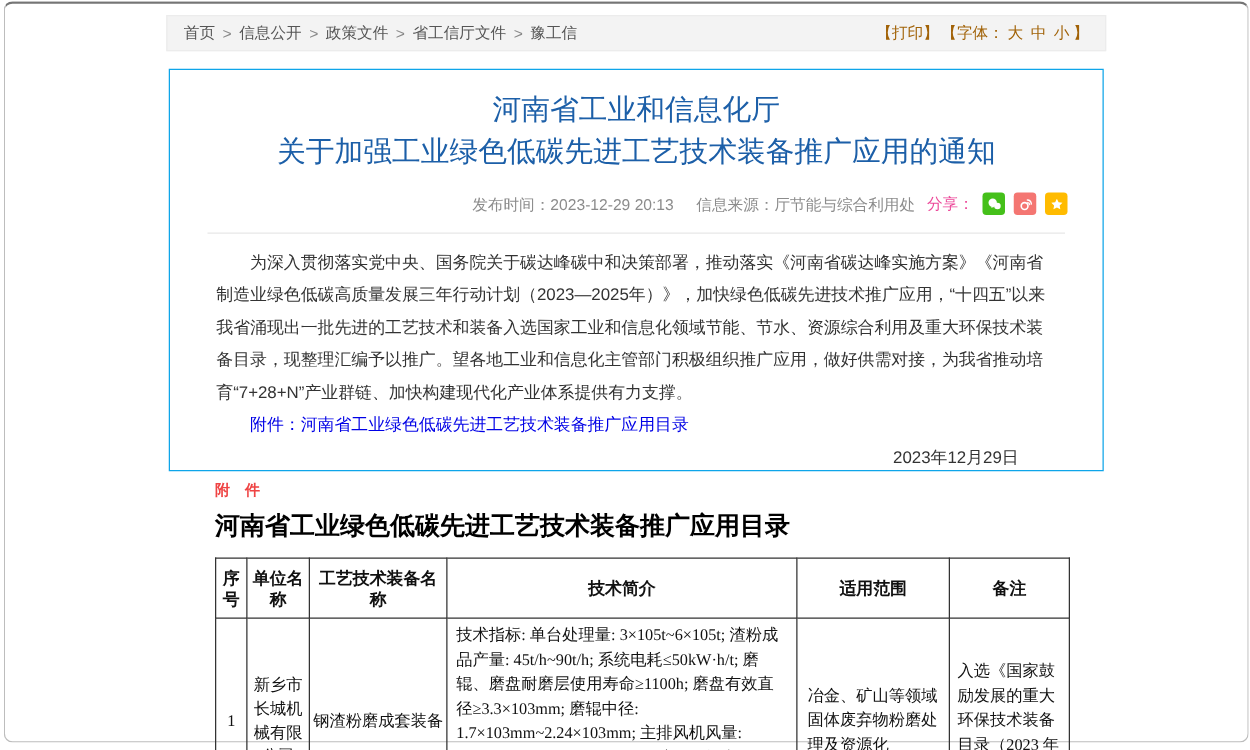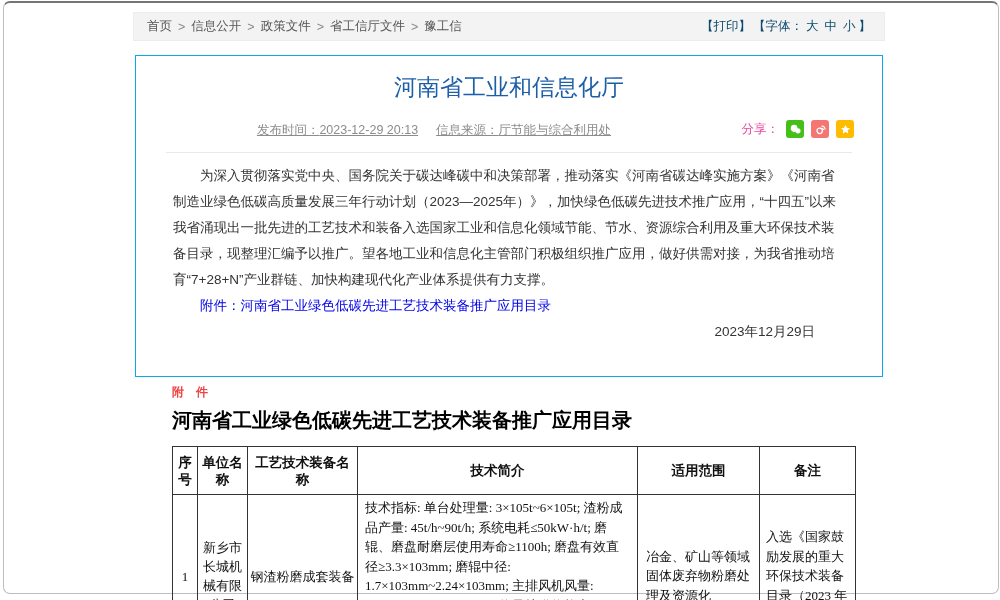--- a/index.html
+++ b/index.html
@@ -10,32 +10,32 @@
   .viewport-frame { position:absolute; top:1px; left:3px; right:1px; bottom:6px;
     border:1px solid #bdbdbd; border-top:2px solid #757575; border-radius:7px;
     pointer-events:none; z-index:0; }
 
   .breadcrumb-bar { position:absolute; left:133px; top:12px; width:752px; height:29px;
     background:#f3f3f3; border:1px solid #ececec; display:flex; align-items:center;
     padding:0 13px; font-size:12.5px; color:#555; z-index:2; }
   .breadcrumb-bar .crumbs { display:flex; align-items:center; gap:6px; }
   .breadcrumb-bar .crumb { cursor:pointer; }
   .breadcrumb-bar .sep { color:#888; }
-  .breadcrumb-bar .toolbar { margin-left:auto; display:flex; align-items:flex-start; color:#0c4a6e; }
+  .breadcrumb-bar .toolbar { margin-left:auto; display:flex; align-items:flex-start; color:#a16207; }
   .toolbar .fsize { margin:0 3px; cursor:pointer; }
   .toolbar .print { cursor:pointer; margin-right:2px; }
 
   .content-box { position:absolute; left:135px; top:55px; width:748px; height:322px;
     background:#fff; border:1px solid #0ea5e9; z-index:1; }
   .doc-title { text-align:center; color:#1c5fa8; font-size:23px; font-weight:500;
     line-height:30px; margin-top:16px; }
   .doc-title.second { margin-top:4px; }
 
   .meta-row { position:relative; margin-top:20px; height:18px; font-size:12.5px;
-    color:#8c8c8c; text-align:center; padding-right:150px;text-decoration:underline; }
+    color:#8c8c8c; text-align:right; padding-right:150px; }
   .meta-row .gap { display:inline-block; width:18px; }
   .share-group { position:absolute; right:28px; top:-2px; display:flex; align-items:center; gap:7px; }
   .share-label { color:#ec4899; font-size:12.5px; }
   .share-btn { width:18px; height:18px; border-radius:3px; display:flex; align-items:center;
     justify-content:center; cursor:pointer; }
   .share-btn.wechat { background:#45c01a; }
   .share-btn.weibo  { background:#f47672; }
   .share-btn.star   { background:#ffbb00; }
   .share-btn svg { display:block; }
 
@@ -90,20 +90,21 @@
     <span>【字体：</span>
     <span class="fsize">大</span>
     <span class="fsize">中</span>
     <span class="fsize">小</span>
     <span>】</span>
   </div>
 </div>
 
 <div class="content-box">
   <div class="doc-title">河南省工业和信息化厅</div>
+  <div class="doc-title second">关于加强工业绿色低碳先进工艺技术装备推广应用的通知</div>
 
   <div class="meta-row">
     <span>发布时间：</span><span>2023-12-29 20:13</span><span class="gap"></span><span>信息来源：</span><span>厅节能与综合利用处</span>
     <div class="share-group">
       <span class="share-label">分享：</span>
       <span class="share-btn wechat">
         <svg width="13" height="13" viewBox="0 0 24 24">
           <circle cx="9.5" cy="9.5" r="6.2" fill="#fff"></circle>
           <circle cx="16.5" cy="14.5" r="4.8" fill="#fff"></circle>
           <path d="M7 17l2-3 3 2z" fill="#fff"></path>

